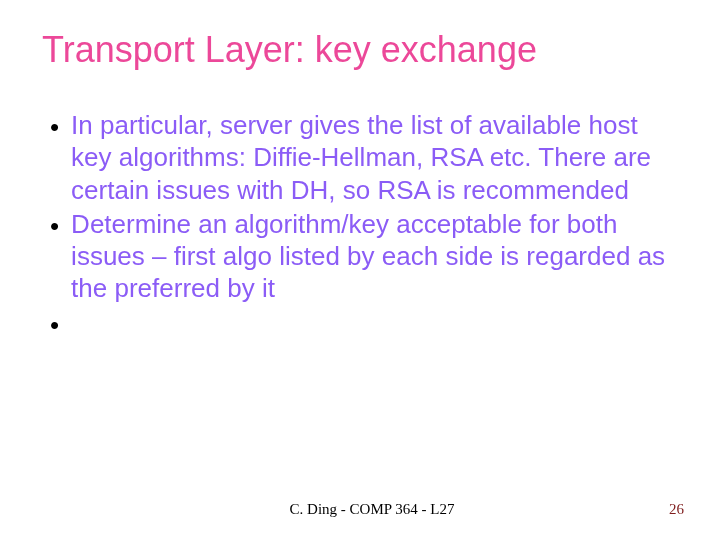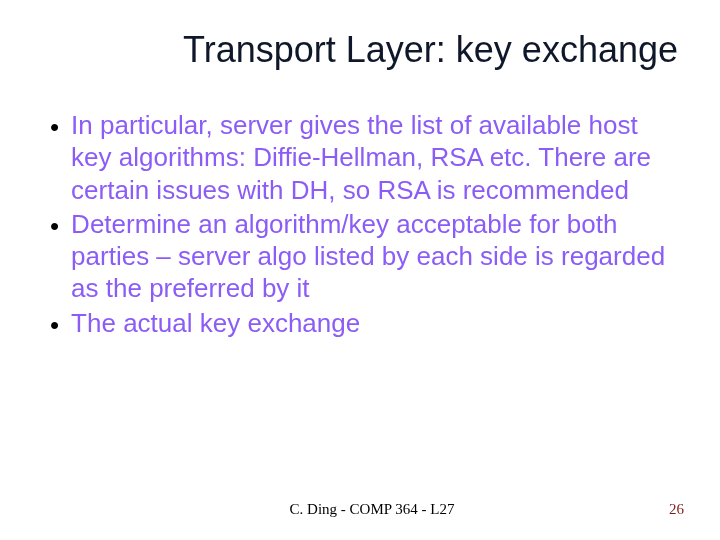--- a/index.html
+++ b/index.html
@@ -17,22 +17,22 @@
     }
     .slide {
       width: 100%;
       height: 100%;
       padding: 28px 42px 0 42px;
       position: relative;
     }
     .title {
       font-size: 36px;
       font-weight: normal;
-      color: #0f172a;
-      text-align: right;
+      color: #ec4899;
+      text-align: left;
       margin-bottom: 38px;
       line-height: 1.2;
     }
     .content {
       padding-left: 8px;
     }
     .bullet-item {
       display: flex;
       align-items: flex-start;
       margin-bottom: 2px;
@@ -84,25 +84,24 @@
 <div class="slide">
   <h1 class="title">Transport Layer: key exchange</h1>
 
   <div class="content">
     <div class="bullet-item">
       <span class="bullet-marker">•</span>
       <span class="bullet-text">In particular, server gives the list of available host key algorithms: Diffie-Hellman, RSA etc. There are certain issues with DH, so RSA is recommended</span>
     </div>
     <div class="bullet-item">
       <span class="bullet-marker">•</span>
-      <span class="bullet-text">Determine an algorithm/key acceptable for both parties – server algo listed by each side is regarded as the preferred by it</span>
+      <span class="bullet-text">Determine an algorithm/key acceptable for both issues – first algo listed by each side is regarded as the preferred by it</span>
     </div>
     <div class="bullet-item">
       <span class="bullet-marker">•</span>
-      <span class="bullet-text">The actual key exchange</span>
     </div>
   </div>
 
   <div class="footer">
     <span class="footer-spacer"></span>
     <span class="footer-center">C. Ding - COMP 364 - L27</span>
     <span class="footer-right">26</span>
   </div>
 </div>
 

